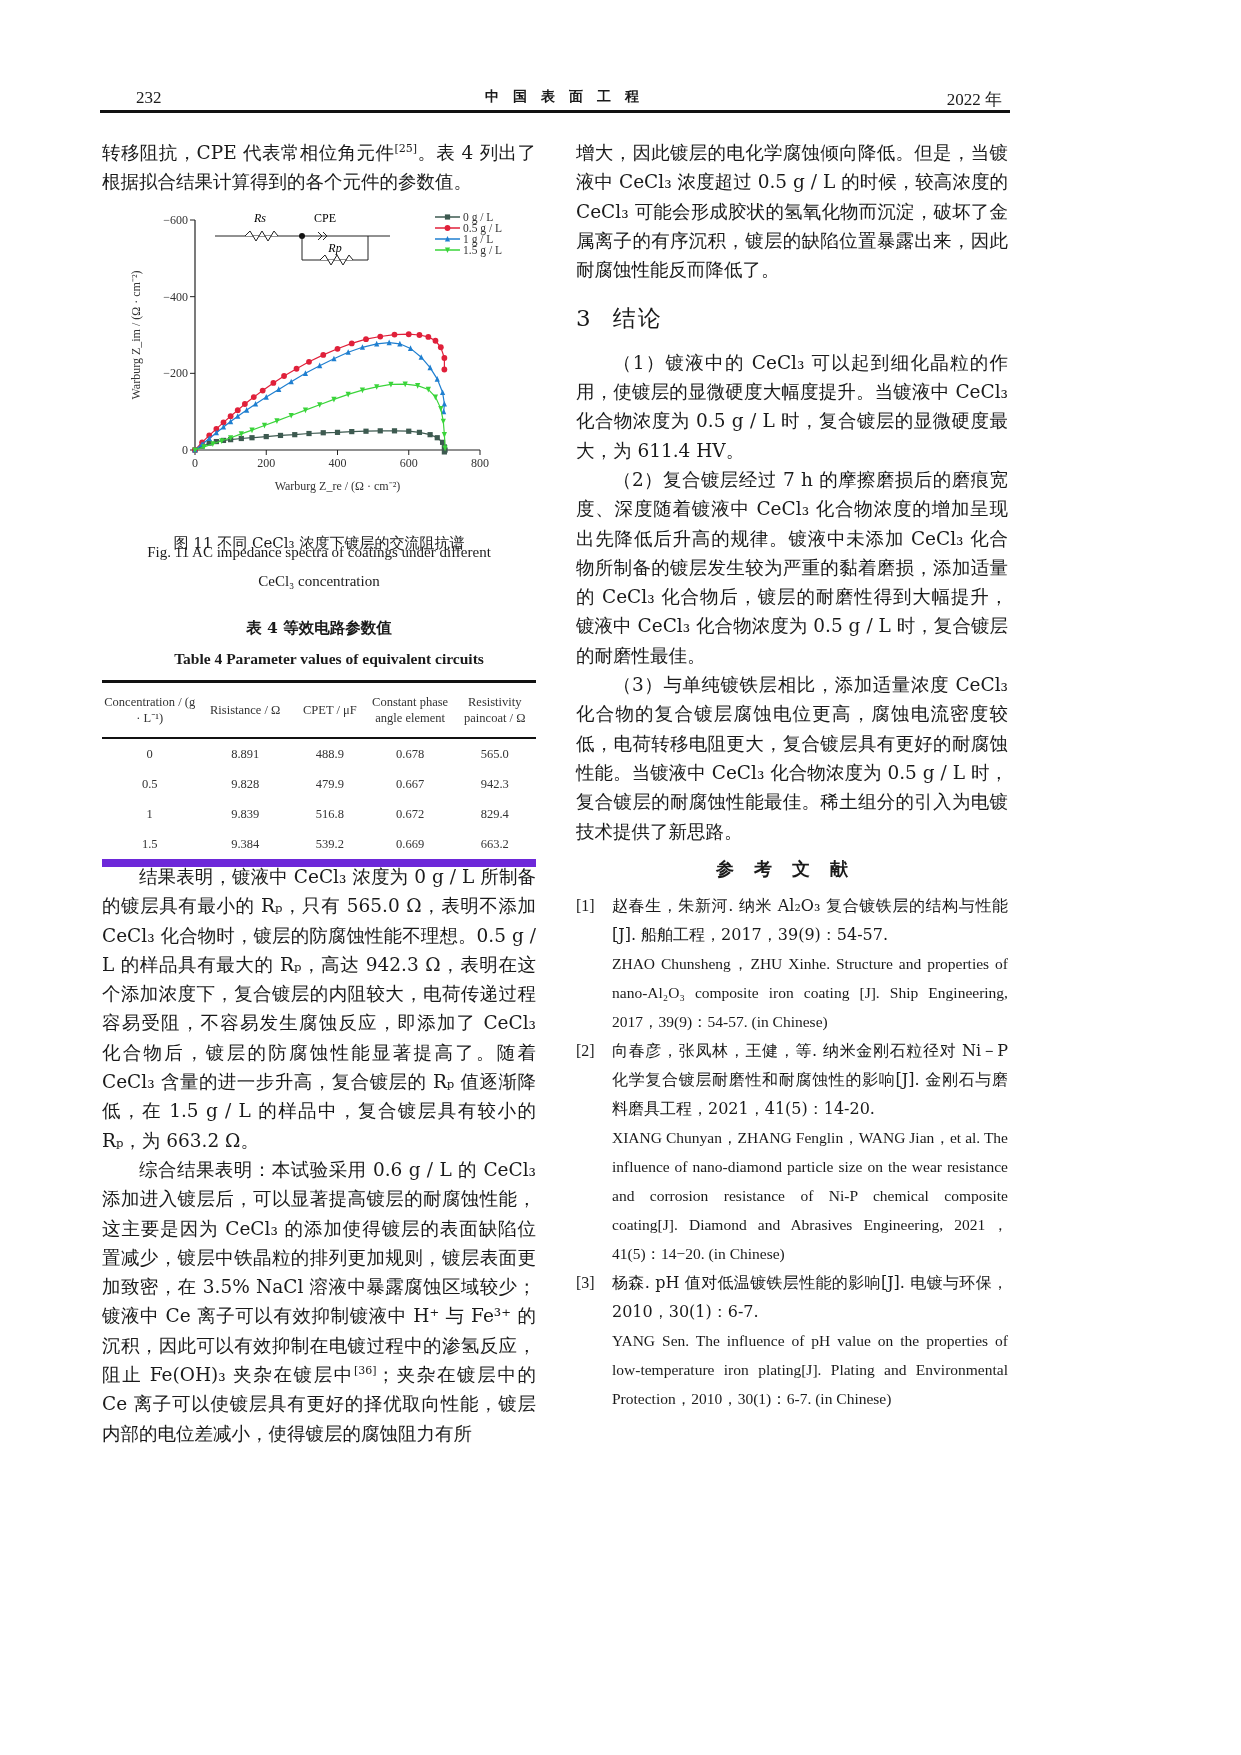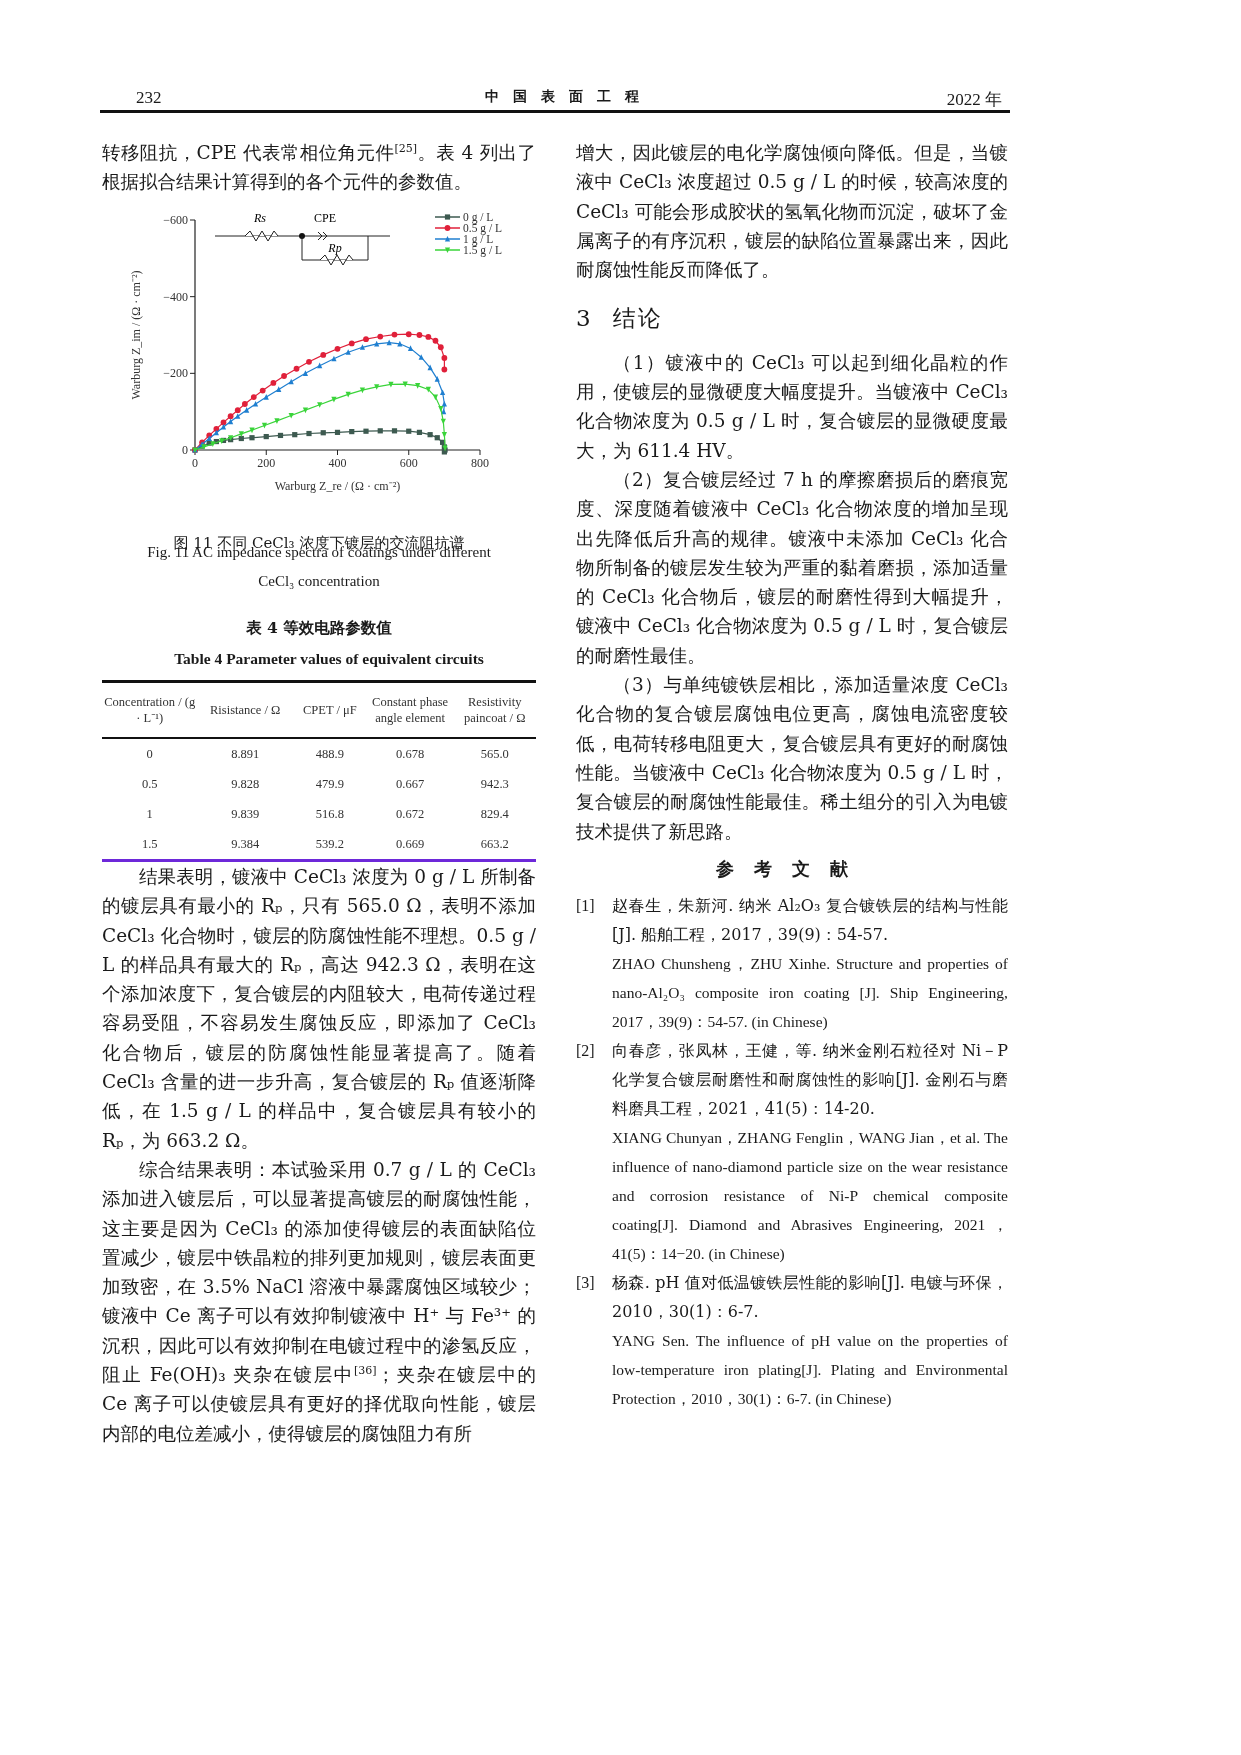--- a/index.html
+++ b/index.html
@@ -21,21 +21,21 @@
   
   .figure { position: absolute; left: 120px; top: 200px; width: 420px; height: 300px; }
   .fig-cap-cn { position: absolute; left: 102px; top: 506px; width: 434px; text-align: center; font-size: 15px; margin-top: 28px; }
   .fig-cap-en { position: absolute; left: 102px; top: 538px; width: 434px; text-align: center; font-size: 15px; line-height: 29px; font-family: "Liberation Serif", serif; }
 
   .tbl-title-cn { position: absolute; left: 102px; top: 618px; width: 434px; text-align: center; font-size: 15.5px; font-weight: bold; }
   .tbl-title-en { position: absolute; left: 112px; top: 650px; width: 434px; text-align: center; font-size: 15.5px; font-weight: bold; font-family: "Liberation Serif", serif; }
   table.params { position: absolute; left: 102px; top: 680px; width: 434px; border-collapse: collapse;
                  font-family: "Liberation Serif", serif; font-size: 12.5px; color: #333; }
   table.params thead tr { border-top: 3px solid #111; border-bottom: 2px solid #111; margin-left: 35px; }
-  table.params tbody tr:last-child { border-bottom: 3px solid #6d28d9; }
+  table.params tbody tr:last-child { border-bottom: 8px solid #6d28d9; }
   table.params th { font-weight: normal; padding: 3px 2px; height: 48px; line-height: 16px; text-align: center; }
   table.params td { text-align: center; height: 30px; padding: 0; }
 
   .section-title { font-size: 23px; margin: 20px 0 14px 0; letter-spacing: 2px; }
   .section-title .num { margin-right: 20px; }
   .refs-title { text-align: center; font-weight: bold; font-size: 18px; letter-spacing: 20px; margin: 10px 0 6px 0; font-family: Liberation Mono, monospace; }
   .ref { position: relative; padding-left: 36px; font-size: 16px; line-height: 29px; text-align: justify; }
   .ref .ref-num { position: absolute; left: 0; top: 0; font-family: "Liberation Serif", serif; }
   .ref .en { font-family: "Liberation Serif", serif; font-size: 15.5px; }
 </style>
@@ -271,21 +271,21 @@
       <td>9.384</td>
       <td>539.2</td>
       <td>0.669</td>
       <td>663.2</td>
     </tr>
   </tbody>
 </table>
 
 <div class="col" style="left:102px; top:862px; width:434px;">
   <p class="para indent">结果表明，镀液中 CeCl₃ 浓度为 0 g / L 所制备的镀层具有最小的 Rₚ，只有 565.0 Ω，表明不添加 CeCl₃ 化合物时，镀层的防腐蚀性能不理想。0.5 g / L 的样品具有最大的 Rₚ，高达 942.3 Ω，表明在这个添加浓度下，复合镀层的内阻较大，电荷传递过程容易受阻，不容易发生腐蚀反应，即添加了 CeCl₃ 化合物后，镀层的防腐蚀性能显著提高了。随着 CeCl₃ 含量的进一步升高，复合镀层的 Rₚ 值逐渐降低，在 1.5 g / L 的样品中，复合镀层具有较小的 Rₚ，为 663.2 Ω。</p>
-  <p class="para indent"><span>综合结果表明：本试验采用 0.7 g / L 的 CeCl₃ 添加进入镀层后，可以显著提高镀层的耐腐蚀性能，这主要是因为 CeCl₃ 的添加使得镀层的表面缺陷位置减少，镀层中铁晶粒的排列更加规则，镀层表面更加致密，在 3.5% NaCl 溶液中暴露腐蚀区域较少；镀液中 Ce 离子可以有效抑制镀液中 H⁺ 与 Fe³⁺ 的沉积，因此可以有效抑制在电镀过程中的渗氢反应，阻止 Fe(OH)₃ 夹杂在镀层中</span><sup>[36]</sup><span>；夹杂在镀层中的 Ce 离子可以使镀层具有更好的择优取向性能，镀层内部的电位差减小，使得镀层的腐蚀阻力有所</span></p>
+  <p class="para indent"><span>综合结果表明：本试验采用 0.6 g / L 的 CeCl₃ 添加进入镀层后，可以显著提高镀层的耐腐蚀性能，这主要是因为 CeCl₃ 的添加使得镀层的表面缺陷位置减少，镀层中铁晶粒的排列更加规则，镀层表面更加致密，在 3.5% NaCl 溶液中暴露腐蚀区域较少；镀液中 Ce 离子可以有效抑制镀液中 H⁺ 与 Fe³⁺ 的沉积，因此可以有效抑制在电镀过程中的渗氢反应，阻止 Fe(OH)₃ 夹杂在镀层中</span><sup>[36]</sup><span>；夹杂在镀层中的 Ce 离子可以使镀层具有更好的择优取向性能，镀层内部的电位差减小，使得镀层的腐蚀阻力有所</span></p>
 </div>
 
 <div class="col col-right">
   <p class="para">增大，因此镀层的电化学腐蚀倾向降低。但是，当镀液中 CeCl₃ 浓度超过 0.5 g / L 的时候，较高浓度的 CeCl₃ 可能会形成胶状的氢氧化物而沉淀，破坏了金属离子的有序沉积，镀层的缺陷位置暴露出来，因此耐腐蚀性能反而降低了。</p>
   <div class="section-title">
     <span class="num">3</span><span>结论</span>
   </div>
   <p class="para indent">（1）镀液中的 CeCl₃ 可以起到细化晶粒的作用，使镀层的显微硬度大幅度提升。当镀液中 CeCl₃ 化合物浓度为 0.5 g / L 时，复合镀层的显微硬度最大，为 611.4 HV。</p>
   <p class="para indent">（2）复合镀层经过 7 h 的摩擦磨损后的磨痕宽度、深度随着镀液中 CeCl₃ 化合物浓度的增加呈现出先降低后升高的规律。镀液中未添加 CeCl₃ 化合物所制备的镀层发生较为严重的黏着磨损，添加适量的 CeCl₃ 化合物后，镀层的耐磨性得到大幅提升，镀液中 CeCl₃ 化合物浓度为 0.5 g / L 时，复合镀层的耐磨性最佳。</p>
   <p class="para indent">（3）与单纯镀铁层相比，添加适量浓度 CeCl₃ 化合物的复合镀层腐蚀电位更高，腐蚀电流密度较低，电荷转移电阻更大，复合镀层具有更好的耐腐蚀性能。当镀液中 CeCl₃ 化合物浓度为 0.5 g / L 时，复合镀层的耐腐蚀性能最佳。稀土组分的引入为电镀技术提供了新思路。</p>

